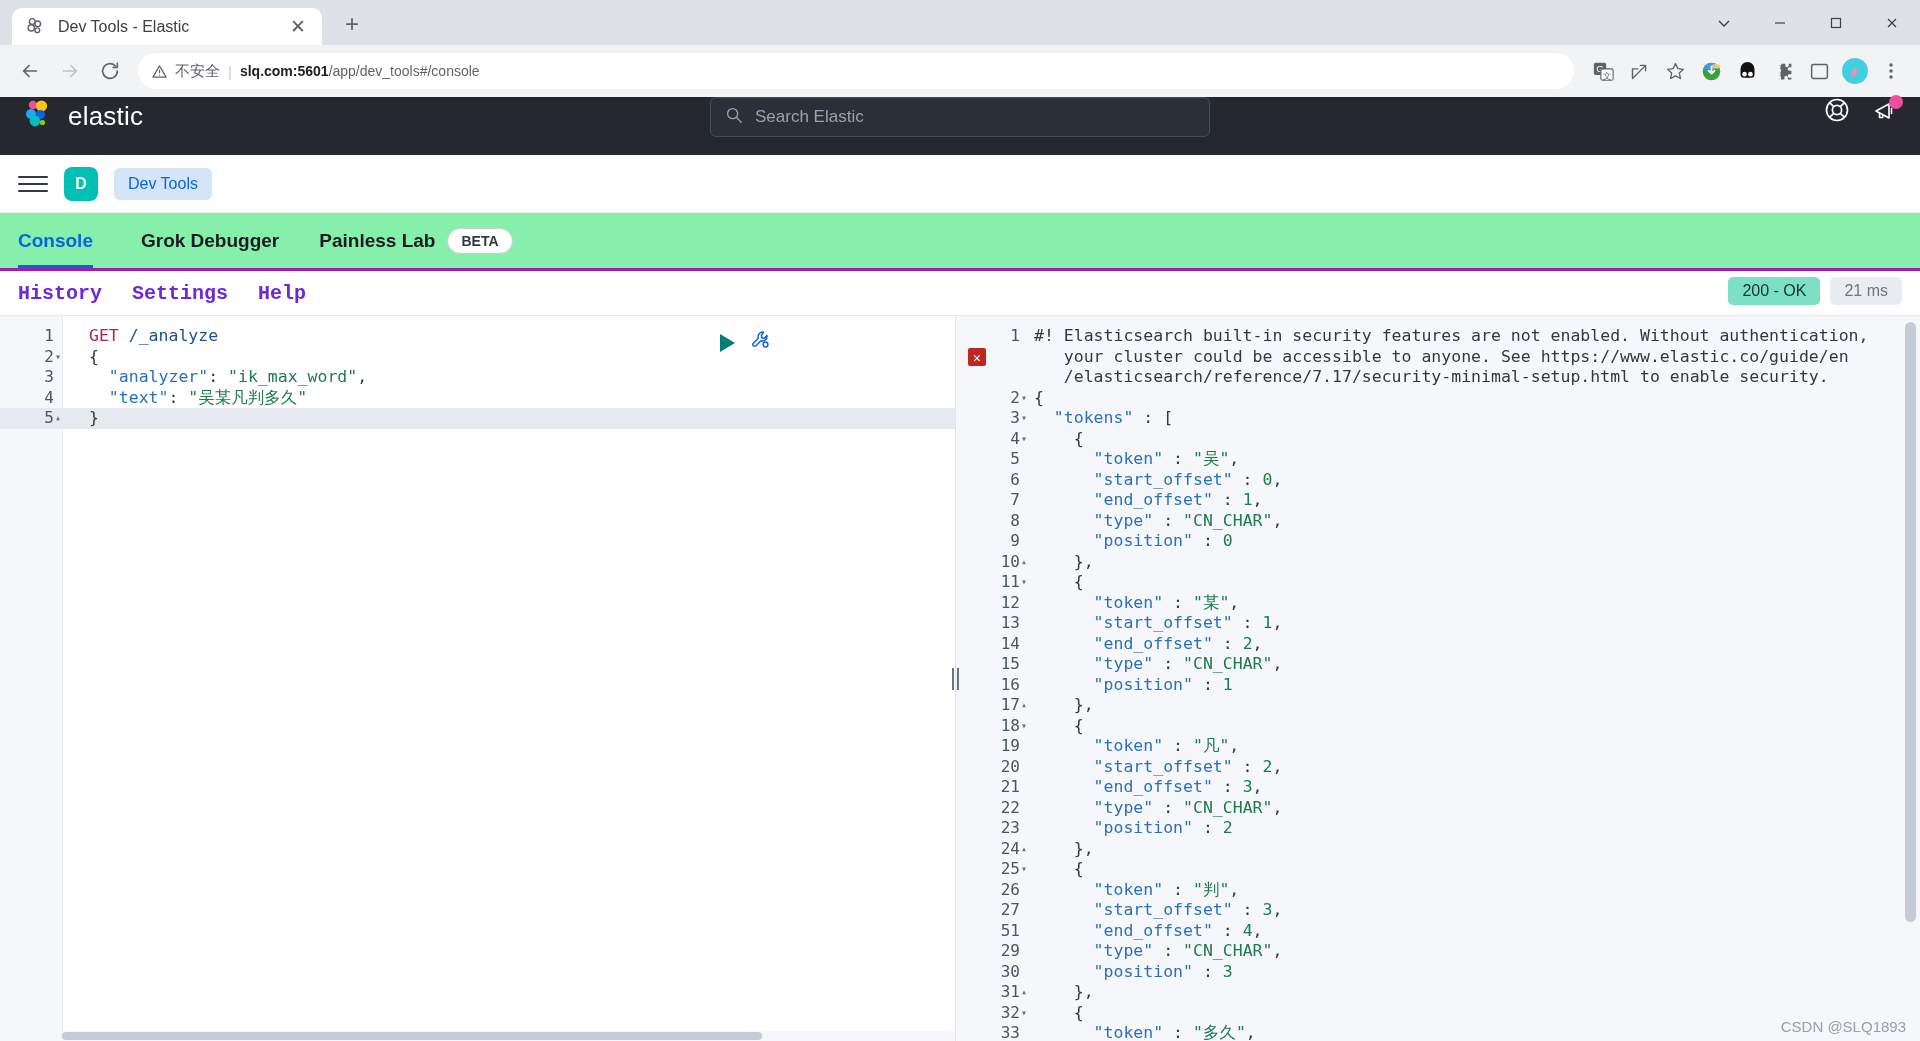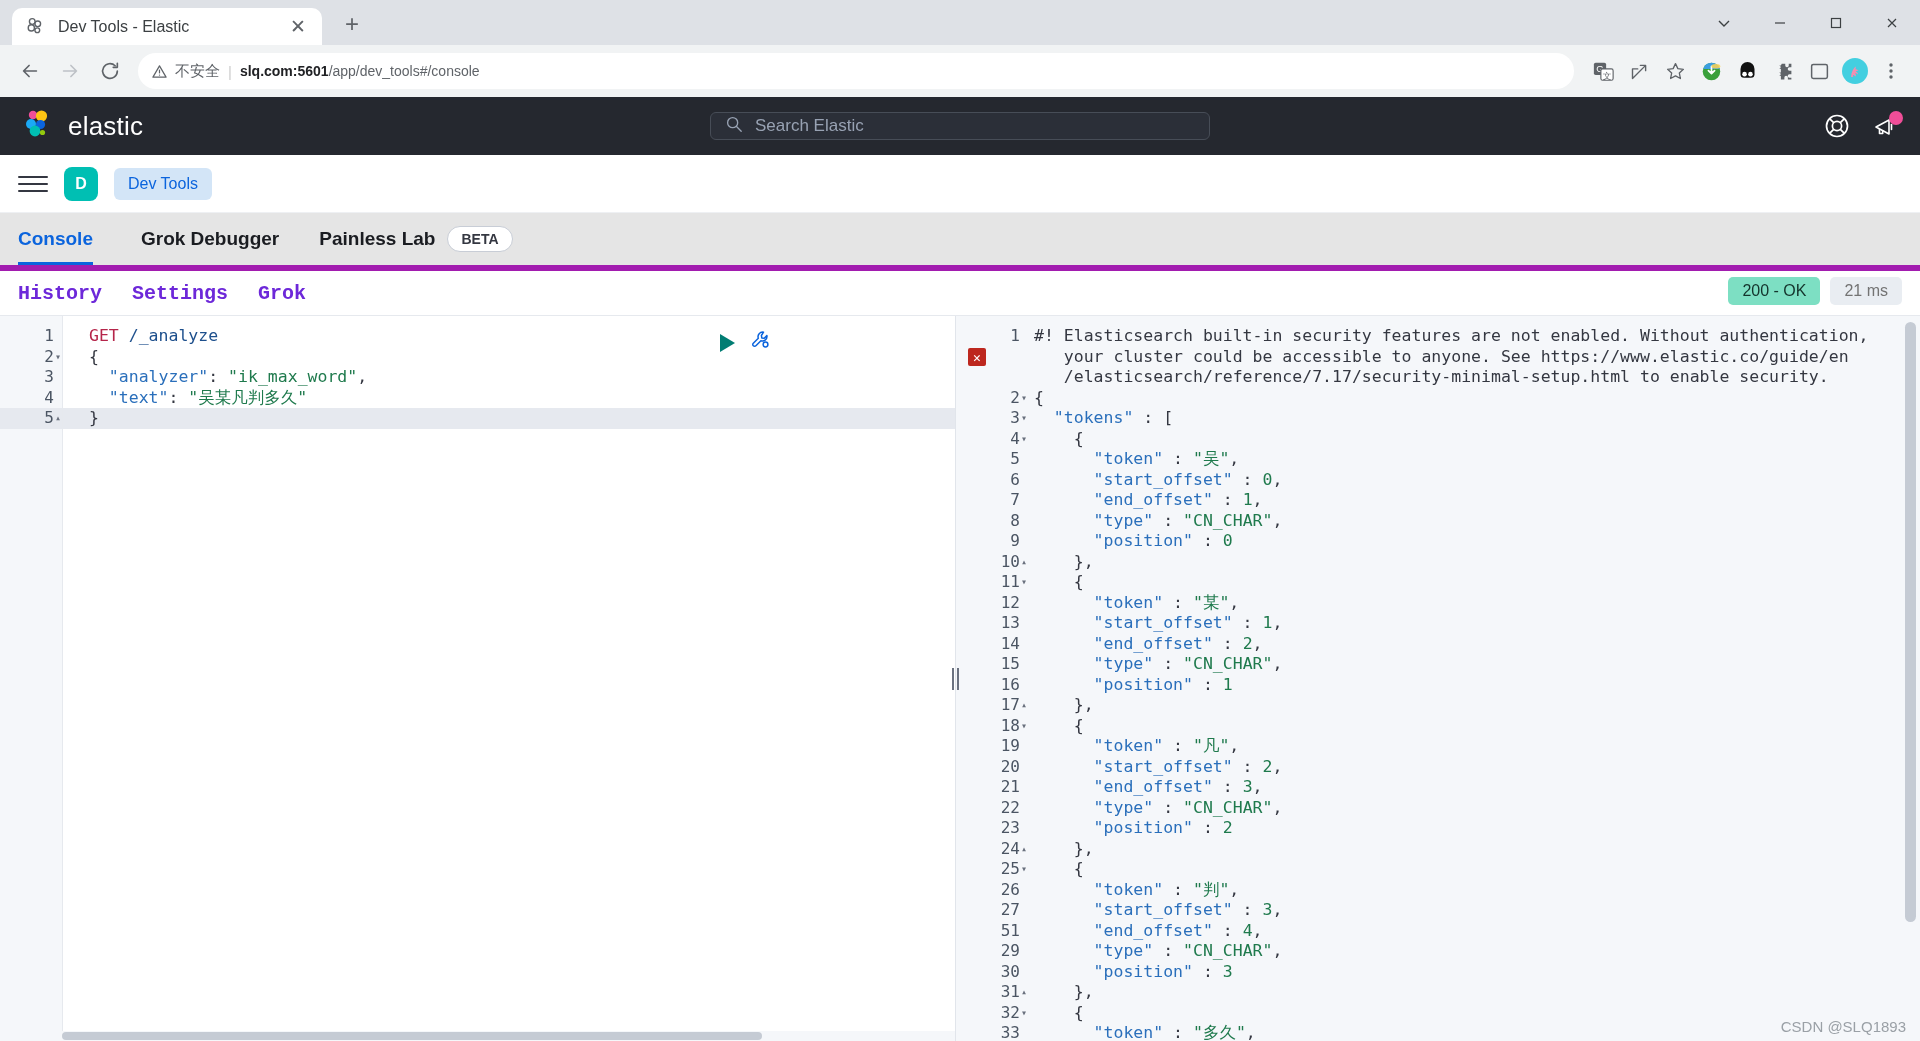--- a/index.html
+++ b/index.html
@@ -96,34 +96,34 @@
     width: 34px; height: 34px;
     display: flex; align-items: center; justify-content: center;
     color: #5f6368;
   }
 
   
   .elastic-header {
     height: 58px;
     background: #25282f;
     display: flex;
-    align-items: center;
+    align-items: flex-start;
     padding: 0 22px;
     position: relative;
   }
   .brand { display: flex; align-items: center; gap: 12px; }
   .brand-name { color: #ffffff; font-size: 26px; letter-spacing: .2px; }
   .search-wrap {
     position: absolute;
     left: 50%;
     transform: translateX(-50%);
     width: 500px;
   }
   .search-box {
-    height: 28px;
+    height: 40px;
     background: #2b2f38;
     border: 1px solid #474d57;
     border-radius: 6px;
     display: flex;
     align-items: center;
     gap: 12px;
     padding: 8px 14px;
   }
   .search-ph { color: #98a2b3; font-size: 17px; }
   .hdr-right {
@@ -161,25 +161,25 @@
     color: #0b64dd;
     border-radius: 6px;
     padding: 7px 14px;
     font-size: 16px;
     font-weight: 500;
   }
 
   
   .tabs-bar {
     height: 58px;
-    background: #e5e5e5;
+    background: #86efac;
     display: flex;
     align-items: stretch;
     padding: 0 18px;
-    border-bottom: 6px solid #a21caf;
+    border-bottom: 3px solid #a21caf;
     gap: 0;
   }
   .tabitem {
     display: flex; align-items: center; gap: 12px;
     padding: 0 20px;
     font-size: 19px;
     font-weight: bold;
     color: #1a1c21;
     position: relative;
   }
@@ -556,21 +556,21 @@
   </div>
   <div class="tabitem">
     <span>Painless Lab</span>
     <span class="beta-pill">BETA</span>
   </div>
 </div>
 
 <div class="subnav">
   <div class="subnav-item">History</div>
   <div class="subnav-item">Settings</div>
-  <div class="subnav-item">Grok</div>
+  <div class="subnav-item">Help</div>
   <div class="status-group">
     <span class="badge-ok">200 - OK</span>
     <span class="badge-ms">21 ms</span>
   </div>
 </div>
 
 <div class="split wm-wrap">
 
   <div class="pane-left">
     <div class="gutter" id="left-gutter">

